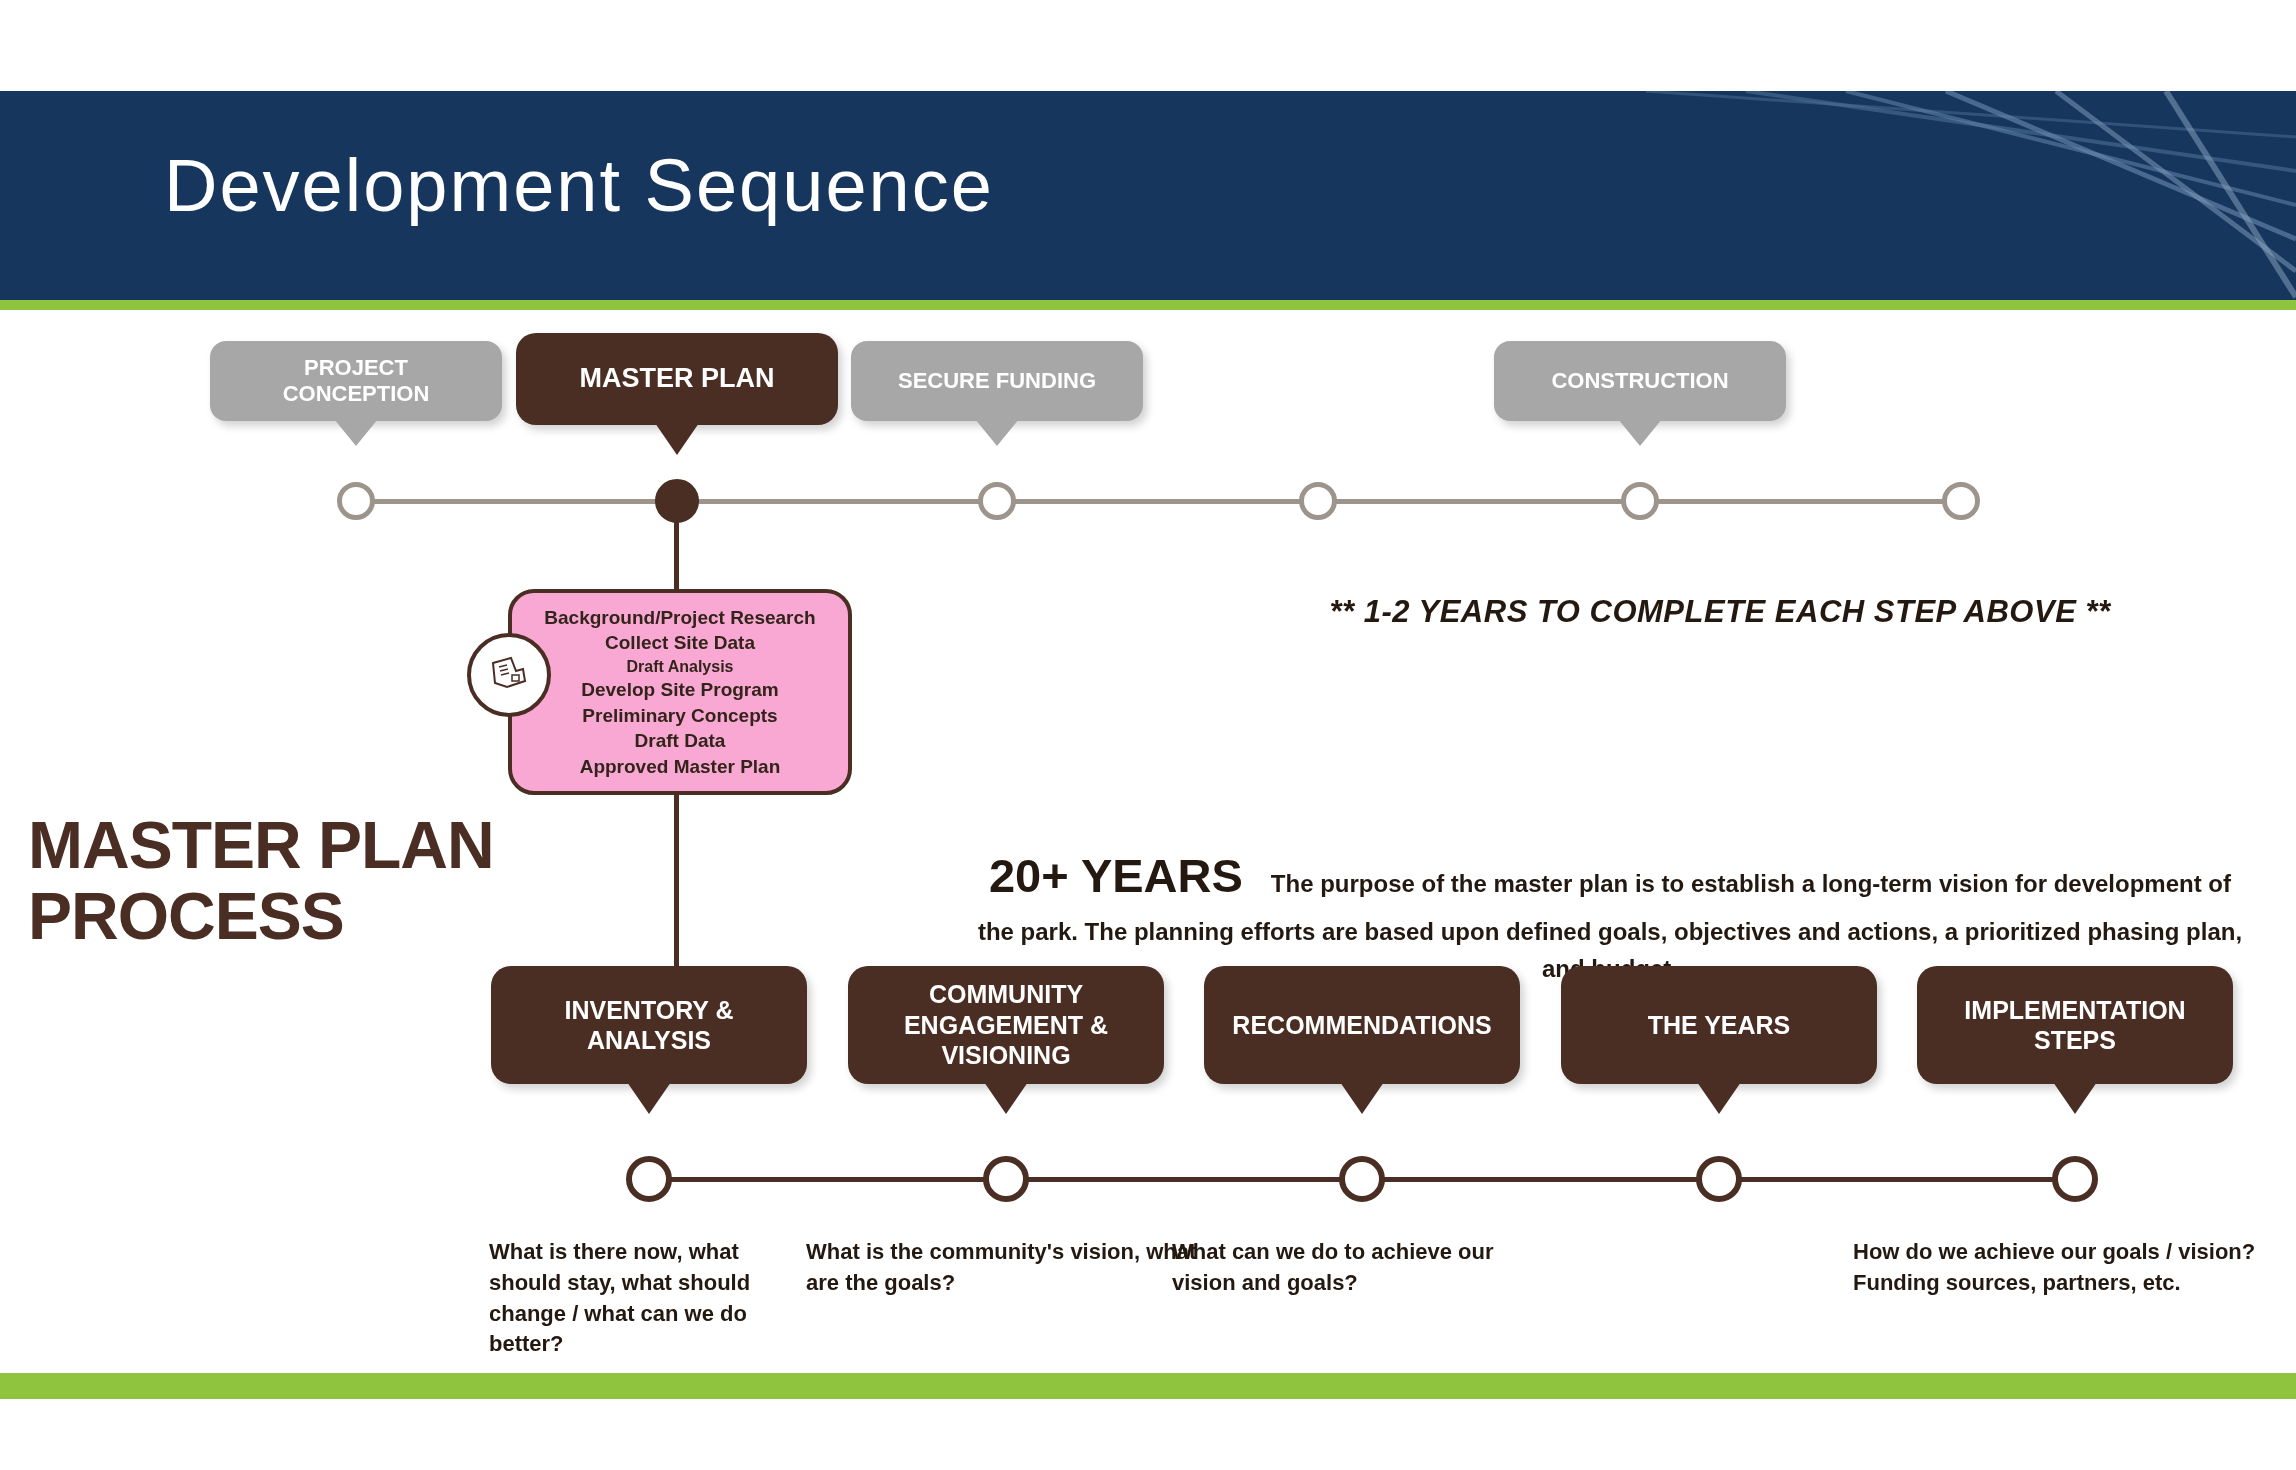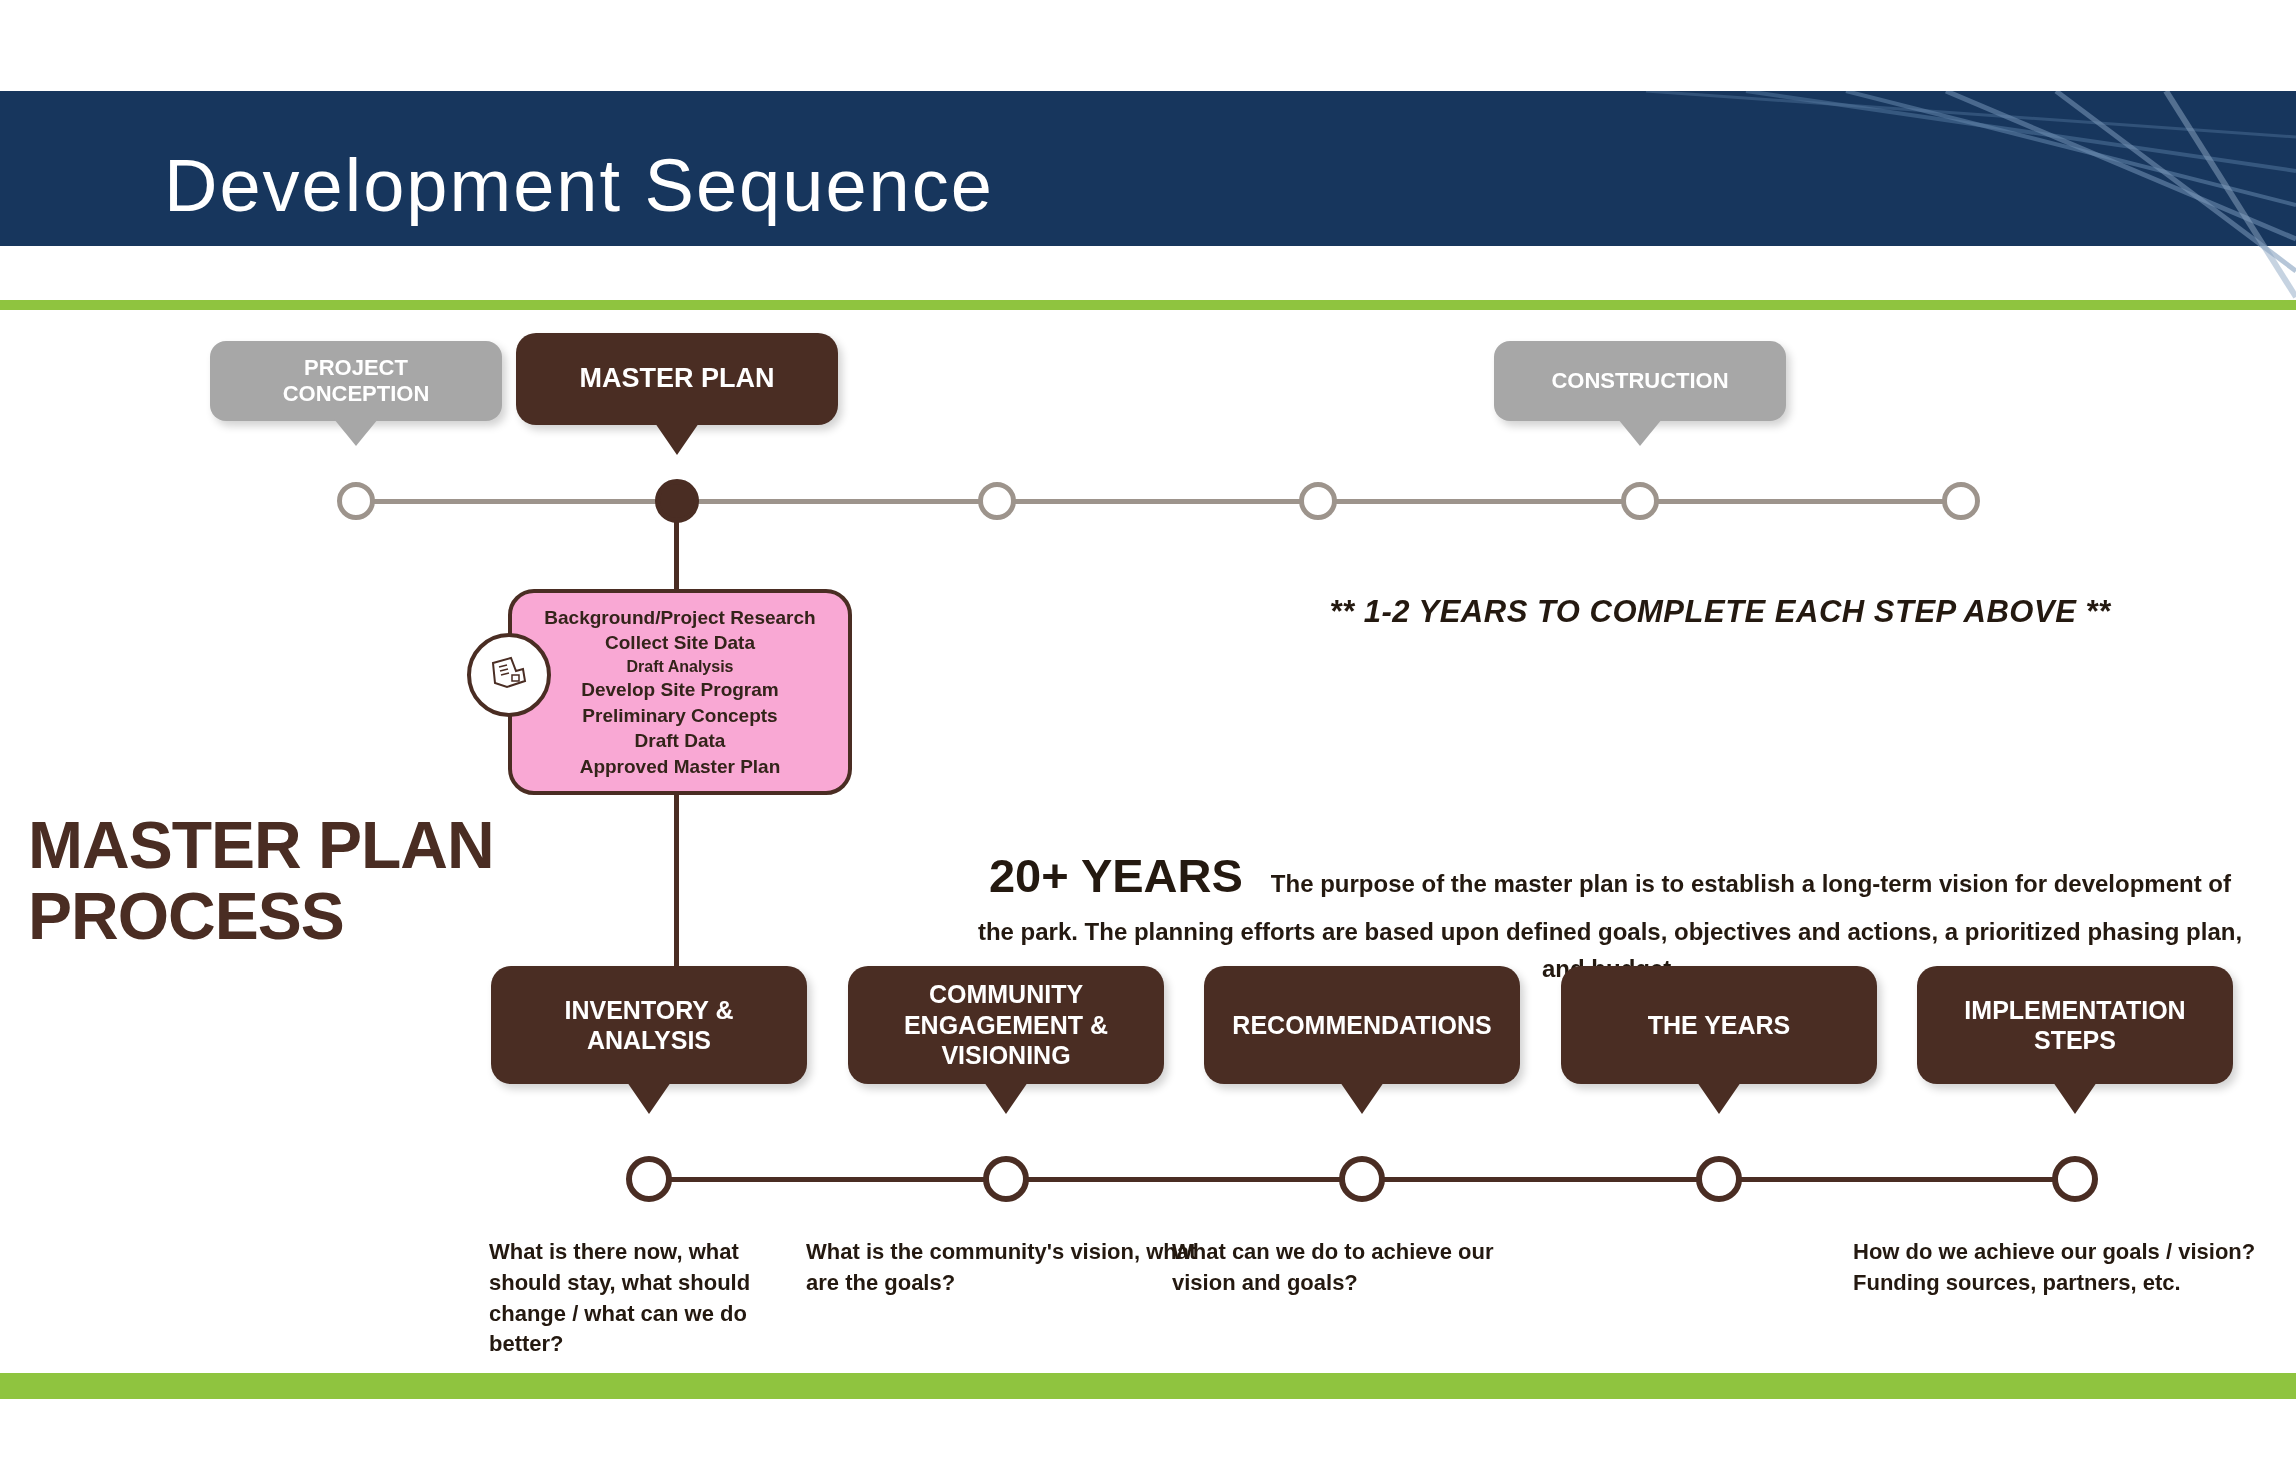--- a/index.html
+++ b/index.html
@@ -2,21 +2,21 @@
 <html><head>
 <meta charset="utf-8">
 <style>
   html,body { margin:0; padding:0; background:#ffffff; }
   .slide {
     position:relative; width:2296px; height:1470px; overflow:hidden;
     background:#ffffff; font-family:"Liberation Sans", sans-serif;
   }
 
   
-  .header { position:absolute; left:0; top:91px; width:100%; height:155px; background:#17365D; }
+  .header { position:absolute; left:0; top:91px; width:100%; height:209px; background:#17365D; }
   .header-title {
     position:absolute; left:164px; top:52px; color:#ffffff;
     font-size:74px; font-weight:300; letter-spacing:2px;
   }
   .fan { position:absolute; right:0; top:0; width:980px; height:209px; }
   .green-divider { position:absolute; left:0; top:300px; width:100%; height:10px; background:#8FC43F; }
   .footer-bar { position:absolute; left:0; top:1373px; width:100%; height:26px; background:#8FC43F; }
 
   
   .bubble {
@@ -106,20 +106,23 @@
     <div class="header-title">Development Sequence</div>
   </div>
   <div class="green-divider"></div>
 
   <div class="bubble gray step-top" style="left:210px">
       <span>PROJECT CONCEPTION</span>
     </div>
   <div class="bubble brown step-top active" style="left:516px">
       <span>MASTER PLAN</span>
     </div>
+  <div class="bubble gray step-top" style="left:851px">
+      <span>SECURE FUNDING</span>
+    </div>
   <div class="bubble gray step-top" style="left:1494px">
       <span>CONSTRUCTION</span>
     </div>
 
   <div class="topline"></div>
   <div class="node" style="left:337px"></div>
   <div class="node active" style="left:655px"></div>
   <div class="node" style="left:978px"></div>
   <div class="node" style="left:1299px"></div>
   <div class="node" style="left:1621px"></div>

